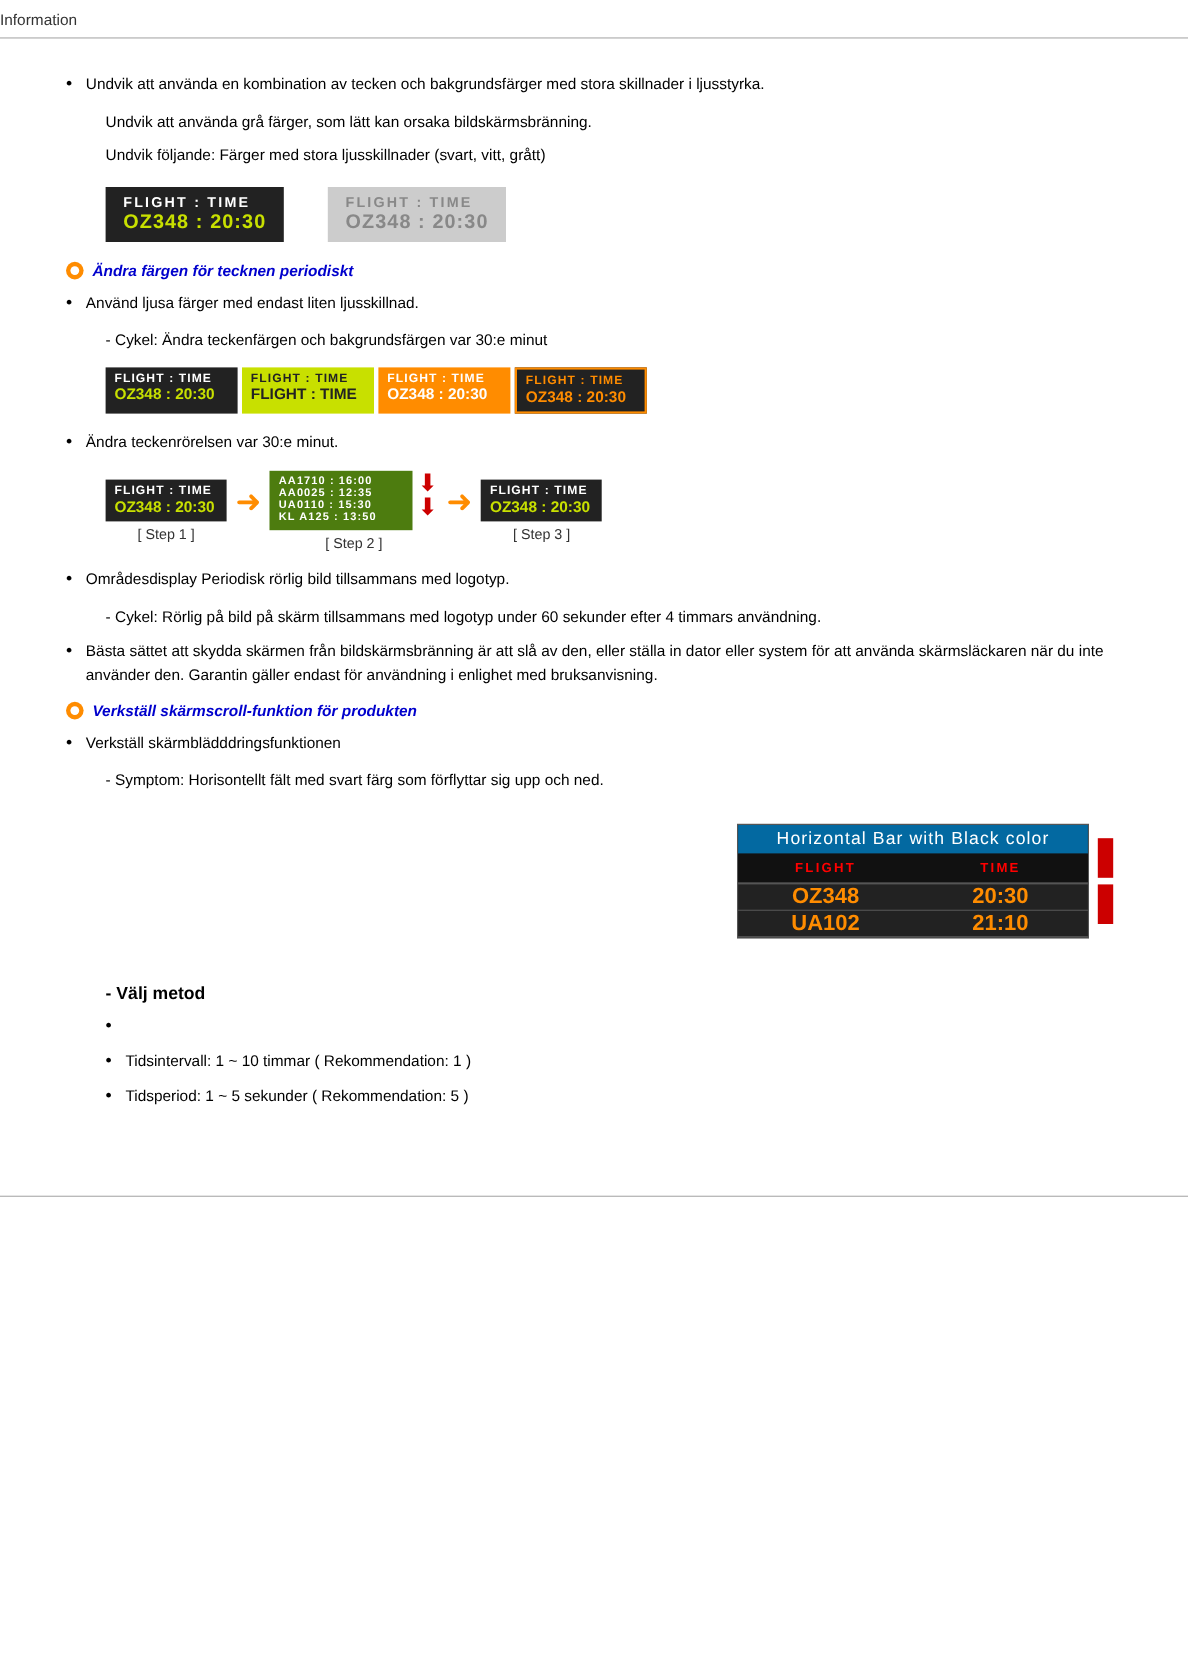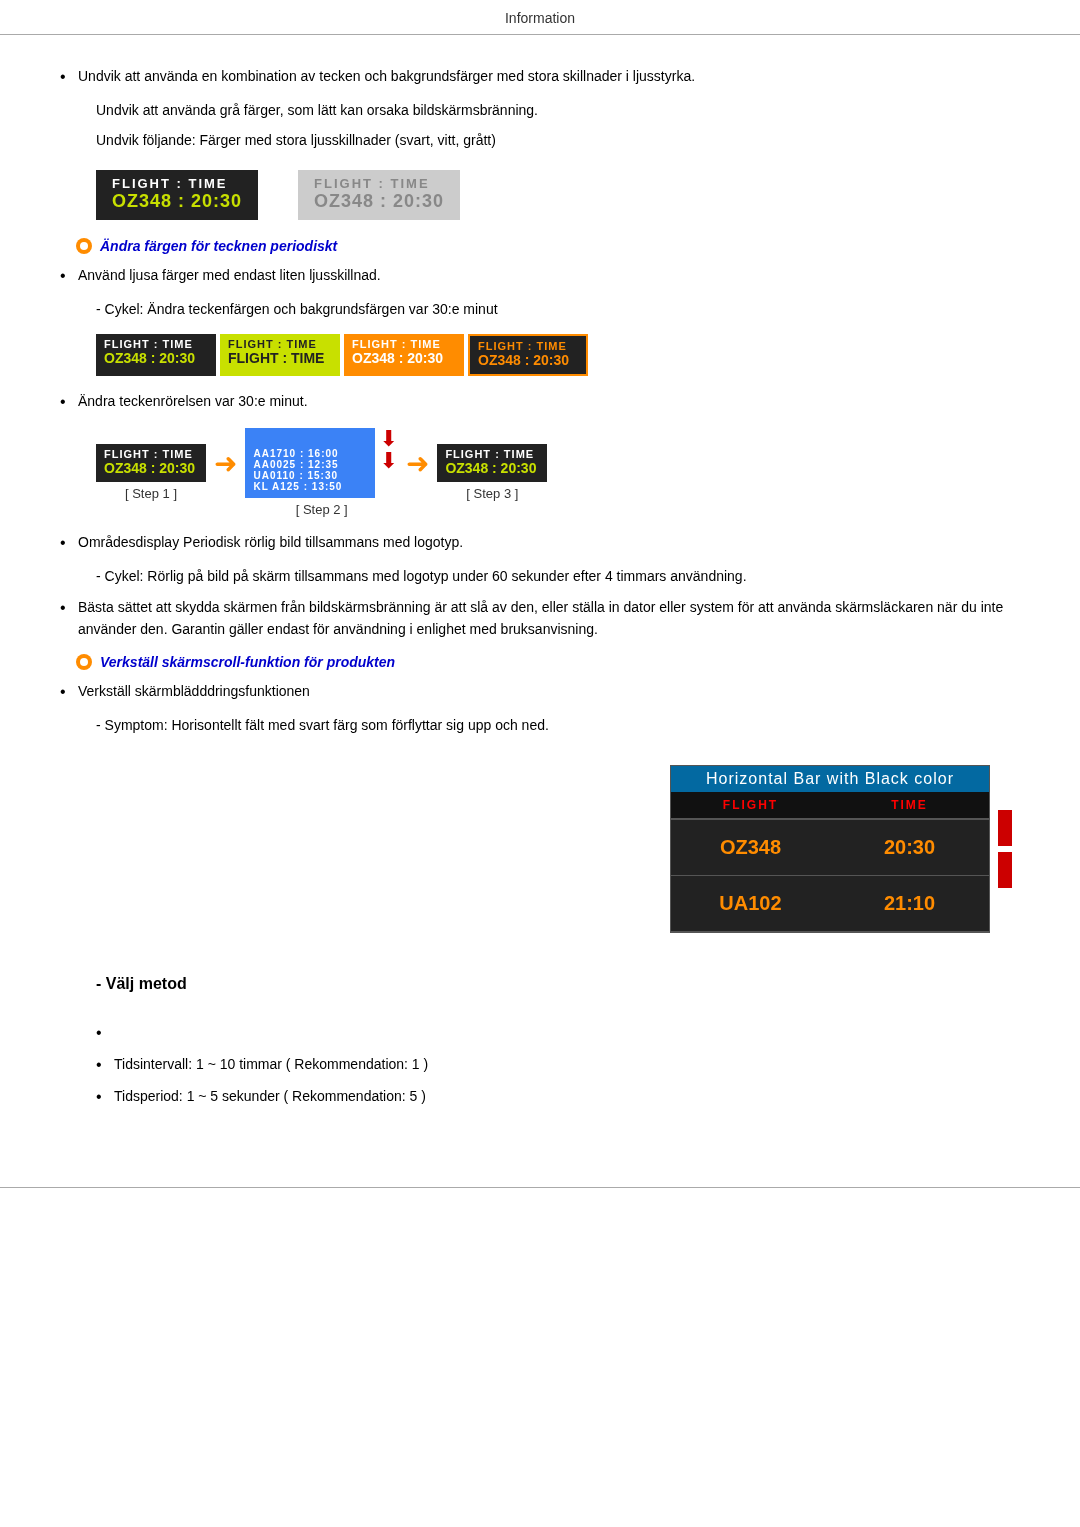--- a/index.html
+++ b/index.html
@@ -6,21 +6,20 @@
     body {
       font-family: Arial, sans-serif;
       font-size: 14px;
       background: #fff;
       color: #000;
       width: 1080px;
       min-height: 1527px;
     }
     .page-header {
       border-bottom: 1px solid #aaa;
-      text-align: center;
       padding: 10px 0 8px 0;
       font-size: 14px;
       color: #333;
     }
     .content {
       padding: 30px 60px 40px 60px;
     }
     .bullet-item {
       display: flex;
       margin-bottom: 10px;
@@ -96,21 +95,21 @@
       content: '';
       position: absolute;
       top: 4px; left: 4px;
       width: 8px; height: 8px;
       background: #fff;
       border-radius: 50%;
     }
     .orange-label-row {
       display: flex;
       align-items: flex-end;
-      margin: 14px 0 10px 16px;
+      margin: 14px 0 10px 0;
     }
     .orange-label-text {
       font-style: italic;
       font-weight: bold;
       color: #0000cc;
       font-size: 14px;
     }
     
     .cycle-demo {
       display: flex;
@@ -156,22 +155,22 @@
       color: #ff8c00;
       margin: 0 8px;
       margin-bottom: 18px;
     }
     .step-mid {
       display: flex;
       flex-direction: column;
       align-items: center;
     }
     .step-mid-inner {
-      background: #3b82f6;
-      padding: 20px 8px 6px 8px;
+      background: #4d7c0f;
+      padding: 4px 8px 6px 8px;
       min-width: 130px;
       position: relative;
     }
     .step-mid-inner .ch { color: #fff; font-size: 10px; font-weight: bold; letter-spacing: 1px; }
     .down-arrow {
       color: #cc0000;
       font-size: 22px;
       line-height: 1;
       margin-left: 4px;
     }
@@ -210,27 +209,27 @@
     }
     .sc-flight { color: #ff0000; background: #111; }
     .sc-time { color: #ff0000; background: #111; }
     .scroll-data-row {
       display: flex;
       border-bottom: 1px solid #555;
     }
     .scroll-data-col {
       flex: 1;
       text-align: center;
-      padding: 16px 0;
+      padding: 0 0;
       font-size: 20px;
       font-weight: bold;
       color: #ff8c00;
     }
     .välj-metod {
-      margin: 28px 0 28px 36px;
+      margin: 28px 0 8px 36px;
       font-size: 16px;
       font-weight: bold;
     }
     .sub-bullet-item {
       display: flex;
       margin-bottom: 8px;
       align-items: flex-start;
       padding-left: 36px;
     }
     .page-footer {

